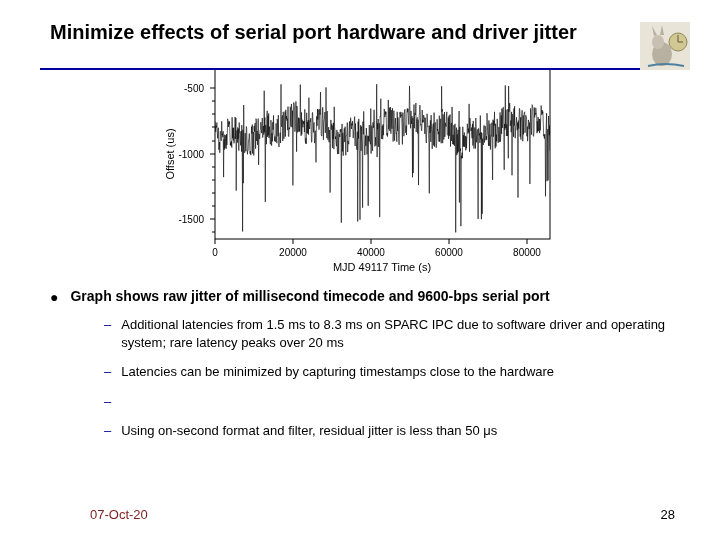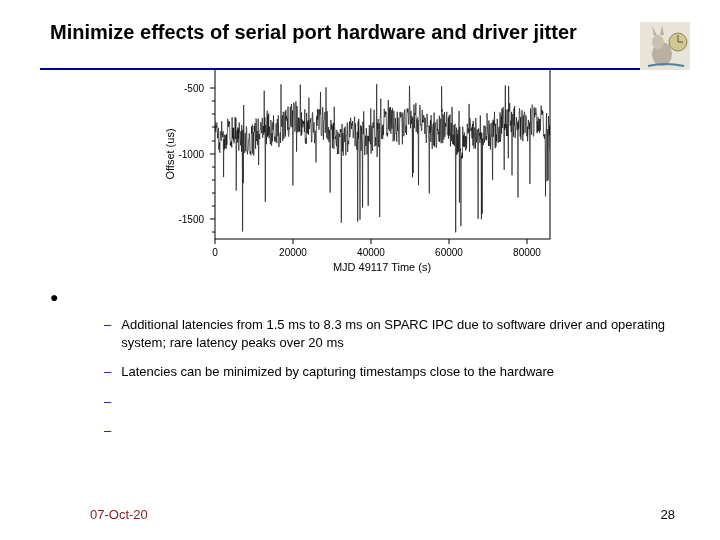--- a/index.html
+++ b/index.html
@@ -159,35 +159,37 @@
           <rect x="55" y="10" width="335" height="170"></rect>
         </clipPath>
       <g clip-path="url(#cp)">
         <polyline id="noise-line" fill="none" stroke="#000" stroke-width="0.6" points="55.0,62.2 55.4,66.5 55.7,72.8 56.1,66.8 56.5,68.4 56.9,63.5 57.2,71.8 57.6,79.3 58.0,71.7 58.4,68.8 58.7,90.6 59.1,88.8 59.5,83.2 59.8,93.8 60.2,72.3 60.6,72.5 61.0,80.4 61.3,81.8 61.7,62.3 62.1,76.1 62.5,74.7 62.8,78.2 63.2,72.2 63.6,118.1 63.9,80.5 64.3,90.8 64.7,75.7 65.1,89.1 65.4,82.6 65.8,76.2 66.2,89.8 66.6,75.1 66.9,86.0 67.3,74.2 67.7,59.8 68.0,62.4 68.4,68.0 68.8,62.3 69.2,65.2 69.5,62.6 69.9,74.2 70.3,86.0 70.7,83.6 71.0,87.1 71.4,82.1 71.8,88.6 72.1,58.3 72.5,79.2 72.9,68.9 73.3,81.5 73.6,68.7 74.0,84.3 74.4,80.2 74.7,76.2 75.1,58.0 75.5,79.8 75.9,59.0 76.2,131.6 76.6,80.2 77.0,71.4 77.4,83.6 77.7,68.4 78.1,79.8 78.5,69.6 78.8,91.6 79.2,63.5 79.6,73.4 80.0,72.9 80.3,82.0 80.7,86.4 81.1,72.0 81.5,92.7 81.8,66.1 82.2,80.3 82.6,172.5 82.9,70.9 83.3,124.2 83.7,46.0 84.1,89.7 84.4,93.9 84.8,93.4 85.2,74.1 85.6,89.8 85.9,92.3 86.3,67.5 86.7,69.2 87.0,83.2 87.4,95.3 87.8,91.5 88.2,91.4 88.5,81.0 88.9,80.1 89.3,74.5 89.7,84.1 90.0,94.7 90.4,92.1 90.8,96.2 91.1,92.7 91.5,67.6 91.9,74.6 92.3,65.6 92.6,94.6 93.0,79.1 93.4,73.1 93.8,96.5 94.1,67.0 94.5,72.6 94.9,65.0 95.2,64.1 95.6,89.7 96.0,59.6 96.4,61.8 96.7,82.0 97.1,72.0 97.5,85.8 97.9,75.0 98.2,59.6 98.6,105.9 99.0,74.9 99.3,76.5 99.7,80.1 100.1,71.5 100.5,70.6 100.8,63.2 101.2,69.1 101.6,74.1 102.0,64.2 102.3,59.0 102.7,78.6 103.1,74.6 103.4,67.0 103.8,75.5 104.2,31.7 104.6,73.3 104.9,58.5 105.3,142.9 105.7,66.0 106.1,70.8 106.4,85.2 106.8,60.9 107.2,51.8 107.5,77.9 107.9,56.7 108.3,76.4 108.7,54.4 109.0,79.0 109.4,67.7 109.8,74.4 110.2,85.0 110.5,85.3 110.9,61.1 111.3,66.3 111.6,86.7 112.0,74.1 112.4,82.3 112.8,63.2 113.1,70.7 113.5,56.4 113.9,74.4 114.2,76.4 114.6,82.2 115.0,77.6 115.4,82.6 115.7,82.9 116.1,64.4 116.5,80.9 116.9,84.2 117.2,60.1 117.6,62.5 118.0,77.3 118.3,56.2 118.7,87.2 119.1,88.0 119.5,78.4 119.8,78.3 120.2,73.6 120.6,84.0 121.0,25.3 121.3,65.1 121.7,67.8 122.1,58.3 122.4,56.4 122.8,82.0 123.2,52.8 123.6,56.8 123.9,79.7 124.3,73.4 124.7,57.7 125.1,52.5 125.4,77.6 125.8,50.8 126.2,60.0 126.5,57.0 126.9,61.6 127.3,59.7 127.7,71.1 128.0,47.6 128.4,77.2 128.8,77.6 129.2,68.6 129.5,70.1 129.9,67.9 130.3,47.8 130.6,63.8 131.0,67.6 131.4,45.0 131.8,50.0 132.1,68.3 132.5,51.7 132.9,126.4 133.3,60.9 133.6,43.7 134.0,43.7 134.4,46.6 134.7,72.4 135.1,72.7 135.5,67.4 135.9,42.4 136.2,51.6 136.6,92.7 137.0,47.0 137.4,62.5 137.7,73.4 138.1,65.5 138.5,58.6 138.8,72.6 139.2,59.3 139.6,72.6 140.0,64.2 140.3,25.6 140.7,57.7 141.1,76.8 141.5,53.4 141.8,75.4 142.2,60.7 142.6,63.1 142.9,68.3 143.3,62.3 143.7,64.9 144.1,61.9 144.4,73.1 144.8,50.3 145.2,81.6 145.6,84.5 145.9,78.9 146.3,84.8 146.7,53.8 147.0,74.0 147.4,62.9 147.8,74.7 148.2,61.0 148.5,75.7 148.9,38.7 149.3,68.0 149.6,70.0 150.0,61.6 150.4,62.7 150.8,59.1 151.1,70.7 151.5,83.3 151.9,82.7 152.3,54.8 152.6,53.4 153.0,64.3 153.4,73.4 153.7,66.5 154.1,63.4 154.5,84.1 154.9,80.2 155.2,71.7 155.6,78.3 156.0,103.4 156.4,69.6 156.7,57.3 157.1,66.9 157.5,50.0 157.8,60.6 158.2,50.5 158.6,53.6 159.0,70.7 159.3,61.8 159.7,50.2 160.1,55.8 160.5,33.1 160.8,52.3 161.2,75.5 161.6,77.1 161.9,76.8 162.3,60.6 162.7,48.3 163.1,59.8 163.4,80.8 163.8,63.2 164.2,60.7 164.6,59.4 164.9,53.0 165.3,73.9 165.7,63.1 166.0,28.4 166.4,61.7 166.8,79.1 167.2,52.1 167.5,68.7 167.9,80.7 168.3,73.9 168.7,68.1 169.0,83.2 169.4,71.0 169.8,85.4 170.1,133.6 170.5,84.4 170.9,60.9 171.3,70.6 171.6,65.2 172.0,64.7 172.4,88.9 172.8,66.5 173.1,80.1 173.5,63.8 173.9,90.1 174.2,47.8 174.6,67.7 175.0,71.9 175.4,79.9 175.7,77.5 176.1,84.7 176.5,87.2 176.9,70.9 177.2,89.6 177.6,95.1 178.0,73.2 178.3,77.9 178.7,94.9 179.1,75.9 179.5,75.1 179.8,78.0 180.2,70.6 180.6,72.7 181.0,70.1 181.3,163.7 181.7,73.3 182.1,64.9 182.4,92.5 182.8,73.8 183.2,96.7 183.6,79.1 183.9,74.7 184.3,69.4 184.7,83.1 185.1,67.6 185.4,76.7 185.8,96.3 186.2,78.1 186.5,76.0 186.9,75.9 187.3,63.6 187.7,93.0 188.0,81.8 188.4,83.9 188.8,85.2 189.1,71.4 189.5,62.4 189.9,78.1 190.3,70.3 190.6,58.7 191.0,63.4 191.4,70.0 191.8,64.4 192.1,66.5 192.5,62.1 192.9,71.0 193.2,79.1 193.6,72.1 194.0,70.0 194.4,58.5 194.7,57.6 195.1,87.0 195.5,64.5 195.9,78.0 196.2,79.4 196.6,88.4 197.0,90.9 197.3,72.7 197.7,162.5 198.1,62.5 198.5,79.6 198.8,59.9 199.2,91.5 199.6,91.9 200.0,160.7 200.3,72.7 200.7,66.2 201.1,91.9 201.4,67.5 201.8,81.0 202.2,84.3 202.6,148.7 202.9,62.7 203.3,75.3 203.7,52.4 204.1,70.3 204.4,86.0 204.8,96.1 205.2,86.4 205.5,76.7 205.9,87.0 206.3,69.0 206.7,76.5 207.0,95.4 207.4,77.5 207.8,76.7 208.2,146.8 208.5,77.1 208.9,82.4 209.3,66.0 209.6,81.9 210.0,81.7 210.4,85.3 210.8,49.5 211.1,94.6 211.5,75.4 211.9,66.7 212.3,88.2 212.6,91.8 213.0,63.4 213.4,68.9 213.7,61.9 214.1,50.8 214.5,65.1 214.9,87.4 215.2,85.1 215.6,78.2 216.0,86.5 216.4,61.7 216.7,25.2 217.1,98.1 217.5,64.3 217.8,70.2 218.2,60.0 218.6,87.9 219.0,71.3 219.3,64.3 219.7,158.1 220.1,57.2 220.5,57.7 220.8,39.7 221.2,66.8 221.6,79.9 221.9,73.3 222.3,66.7 222.7,80.2 223.1,65.4 223.4,76.2 223.8,64.4 224.2,49.9 224.5,52.5 224.9,58.1 225.3,52.4 225.7,55.4 226.0,52.8 226.4,64.5 226.8,76.3 227.2,74.0 227.5,77.5 227.9,72.6 228.3,40.9 228.6,70.2 229.0,66.0 229.4,48.6 229.8,72.0 230.1,53.9 230.5,48.1 230.9,74.7 231.3,51.2 231.6,65.6 232.0,69.7 232.4,49.2 232.7,58.2 233.1,82.5 233.5,73.6 233.9,51.7 234.2,70.4 234.6,81.7 235.0,71.3 235.4,59.1 235.7,64.9 236.1,74.5 236.5,73.8 236.8,82.7 237.2,52.8 237.6,72.1 238.0,58.4 238.3,65.6 238.7,79.4 239.1,85.8 239.5,70.4 239.8,53.2 240.2,54.0 240.6,58.6 240.9,52.9 241.3,56.7 241.7,55.8 242.1,70.1 242.4,85.4 242.8,53.5 243.2,62.3 243.6,63.5 243.9,77.2 244.3,54.9 244.7,50.7 245.0,50.3 245.4,73.7 245.8,72.5 246.2,66.6 246.5,76.0 246.9,52.3 247.3,49.5 247.7,53.3 248.0,49.8 248.4,58.5 248.8,65.5 249.1,56.5 249.5,26.9 249.9,47.5 250.3,63.1 250.6,69.3 251.0,51.9 251.4,64.9 251.8,60.1 252.1,57.2 252.5,118.3 252.9,59.0 253.2,114.0 253.6,65.4 254.0,45.5 254.4,69.2 254.7,54.2 255.1,54.5 255.5,55.8 255.9,44.0 256.2,73.0 256.6,60.5 257.0,60.3 257.3,58.4 257.7,74.6 258.1,60.7 258.5,126.1 258.8,70.6 259.2,56.7 259.6,53.2 259.9,46.1 260.3,55.2 260.7,66.3 261.1,65.2 261.4,71.7 261.8,71.7 262.2,51.0 262.6,63.5 262.9,60.9 263.3,63.2 263.7,56.0 264.0,59.4 264.4,59.1 264.8,74.9 265.2,58.6 265.5,64.1 265.9,77.3 266.3,84.0 266.7,69.8 267.0,54.8 267.4,58.8 267.8,67.6 268.1,66.9 268.5,76.8 268.9,82.9 269.3,134.4 269.6,66.7 270.0,73.9 270.4,61.3 270.8,82.8 271.1,56.1 271.5,69.2 271.9,73.8 272.2,89.9 272.6,69.1 273.0,65.3 273.4,64.5 273.7,86.4 274.1,53.6 274.5,87.5 274.9,66.4 275.2,63.3 275.6,64.1 276.0,88.6 276.3,88.6 276.7,83.8 277.1,60.3 277.5,71.8 277.8,70.1 278.2,75.2 278.6,72.7 279.0,82.6 279.3,56.7 279.7,82.8 280.1,78.8 280.4,64.5 280.8,59.7 281.2,84.3 281.6,27.2 281.9,52.7 282.3,50.2 282.7,84.1 283.1,55.3 283.4,58.9 283.8,80.5 284.2,71.9 284.5,53.0 284.9,77.8 285.3,63.9 285.7,65.2 286.0,67.6 286.4,56.9 286.8,52.8 287.2,75.4 287.5,76.3 287.9,75.5 288.3,58.6 288.6,79.8 289.0,56.5 289.4,76.9 289.8,58.6 290.1,55.5 290.5,87.5 290.9,72.3 291.3,63.9 291.6,82.0 292.0,47.9 292.4,59.4 292.7,85.1 293.1,75.8 293.5,85.6 293.9,66.1 294.2,71.2 294.6,86.9 295.0,64.8 295.4,92.9 295.7,173.4 296.1,75.3 296.5,68.6 296.8,96.1 297.2,75.3 297.6,94.3 298.0,70.8 298.3,92.8 298.7,77.9 299.1,52.0 299.4,143.5 299.8,67.8 300.2,91.9 300.6,89.6 300.9,167.2 301.3,96.8 301.7,99.4 302.1,93.6 302.4,99.1 302.8,67.8 303.2,87.6 303.5,76.2 303.9,87.6 304.3,73.5 304.7,87.9 305.0,82.4 305.4,76.9 305.8,91.4 306.2,77.6 306.5,89.3 306.9,78.5 307.3,64.8 307.6,68.2 308.0,74.6 308.4,69.6 308.8,73.3 309.1,44.9 309.5,92.8 309.9,59.0 310.3,64.6 310.6,65.9 311.0,71.9 311.4,68.6 311.7,75.8 312.1,79.3 312.5,64.9 312.9,86.5 313.2,61.9 313.6,79.0 314.0,89.6 314.4,79.5 314.7,68.5 315.1,76.6 315.5,89.5 315.8,59.0 316.2,73.0 316.6,83.4 317.0,75.9 317.3,70.4 317.7,86.8 318.1,159.9 318.5,69.4 318.8,70.0 319.2,76.4 319.6,74.4 319.9,83.9 320.3,56.5 320.7,80.4 321.1,73.1 321.4,160.2 321.8,74.0 322.2,154.8 322.6,79.6 322.9,83.3 323.3,86.0 323.7,73.8 324.0,66.3 324.4,83.6 324.8,77.2 325.2,67.1 325.5,73.2 325.9,81.3 326.3,77.1 326.7,80.6 327.0,54.2 327.4,67.1 327.8,75.5 328.1,75.5 328.5,86.8 328.9,61.4 329.3,87.0 329.6,81.5 330.0,64.7 330.4,90.5 330.8,76.6 331.1,76.9 331.5,77.3 331.9,63.6 332.2,89.6 332.6,120.8 333.0,60.7 333.4,77.7 333.7,61.7 334.1,66.6 334.5,52.8 334.8,73.2 335.2,89.3 335.6,64.8 336.0,87.6 336.3,75.5 336.7,82.3 337.1,59.9 337.5,62.1 337.8,74.9 338.2,83.9 338.6,75.0 338.9,68.1 339.3,83.0 339.7,71.4 340.1,53.4 340.4,82.7 340.8,77.1 341.2,56.5 341.6,74.8 341.9,49.6 342.3,69.0 342.7,50.6 343.0,48.4 343.4,48.2 343.8,69.9 344.2,110.8 344.5,64.9 344.9,70.8 345.3,26.4 345.7,69.0 346.0,50.7 346.4,77.0 346.8,65.5 347.1,70.3 347.5,77.0 347.9,50.0 348.3,99.3 348.6,27.0 349.0,52.8 349.4,46.0 349.8,44.1 350.1,66.8 350.5,66.0 350.9,61.5 351.2,73.2 351.6,52.9 352.0,116.3 352.4,66.6 352.7,55.1 353.1,63.6 353.5,77.8 353.9,49.5 354.2,66.7 354.6,47.2 355.0,78.7 355.3,79.2 355.7,68.4 356.1,66.2 356.5,58.3 356.8,64.8 357.2,71.3 357.6,63.6 358.0,138.6 358.3,61.6 358.7,69.7 359.1,58.9 359.4,49.3 359.8,50.8 360.2,77.7 360.6,58.3 360.9,80.6 361.3,62.3 361.7,57.2 362.1,51.3 362.4,64.3 362.8,82.2 363.2,56.5 363.5,75.4 363.9,56.4 364.3,53.7 364.7,52.8 365.0,73.8 365.4,68.3 365.8,56.3 366.2,57.6 366.5,58.0 366.9,77.3 367.3,67.5 367.6,82.2 368.0,73.4 368.4,60.9 368.8,64.5 369.1,70.1 369.5,63.5 369.9,125.0 370.3,71.8 370.6,49.4 371.0,66.8 371.4,75.7 371.7,62.0 372.1,45.6 372.5,46.3 372.9,50.0 373.2,76.4 373.6,77.4 374.0,72.9 374.3,48.5 374.7,58.4 375.1,54.1 375.5,55.6 375.8,48.8 376.2,53.3 376.6,55.2 377.0,74.2 377.3,62.1 377.7,72.8 378.1,58.1 378.4,71.9 378.8,65.9 379.2,60.0 379.6,74.1 379.9,59.9 380.3,71.4 380.7,60.3 381.1,46.5 381.4,49.7 381.8,56.0 382.2,51.0 382.5,54.5 382.9,52.6 383.3,64.9 383.7,77.2 384.0,75.5 384.4,79.6 384.8,75.2 385.2,82.3 385.5,137.3 385.9,81.4 386.3,64.4 386.6,54.2 387.0,122.2 387.4,82.3 387.8,70.1 388.1,121.3 388.5,57.1 388.9,67.0 389.3,76.2 389.6,66.5 390.0,91.9"></polyline>
       </g>
     </svg>
   </div>
 
   <div class="bullet-main">
     <span class="dot">●</span>
+    <span>Graph shows raw jitter of millisecond timecode and 9600-bps serial port</span>
   </div>
 
   <div class="sub-list">
     <div class="sub-item">
       <span class="dash">–</span>
       <span>Additional latencies from 1.5 ms to 8.3 ms on SPARC IPC due to software driver and operating system; rare latency peaks over 20 ms</span>
     </div>
     <div class="sub-item">
       <span class="dash">–</span>
       <span>Latencies can be minimized by capturing timestamps close to the hardware</span>
     </div>
     <div class="sub-item">
       <span class="dash">–</span>
     </div>
     <div class="sub-item">
       <span class="dash">–</span>
+      <span>Using on-second format and filter, residual jitter is less than 50 μs</span>
     </div>
   </div>
 
   <div class="footer-date">07-Oct-20</div>
   <div class="footer-num">28</div>
 
 </div>
 
 </body></html>

